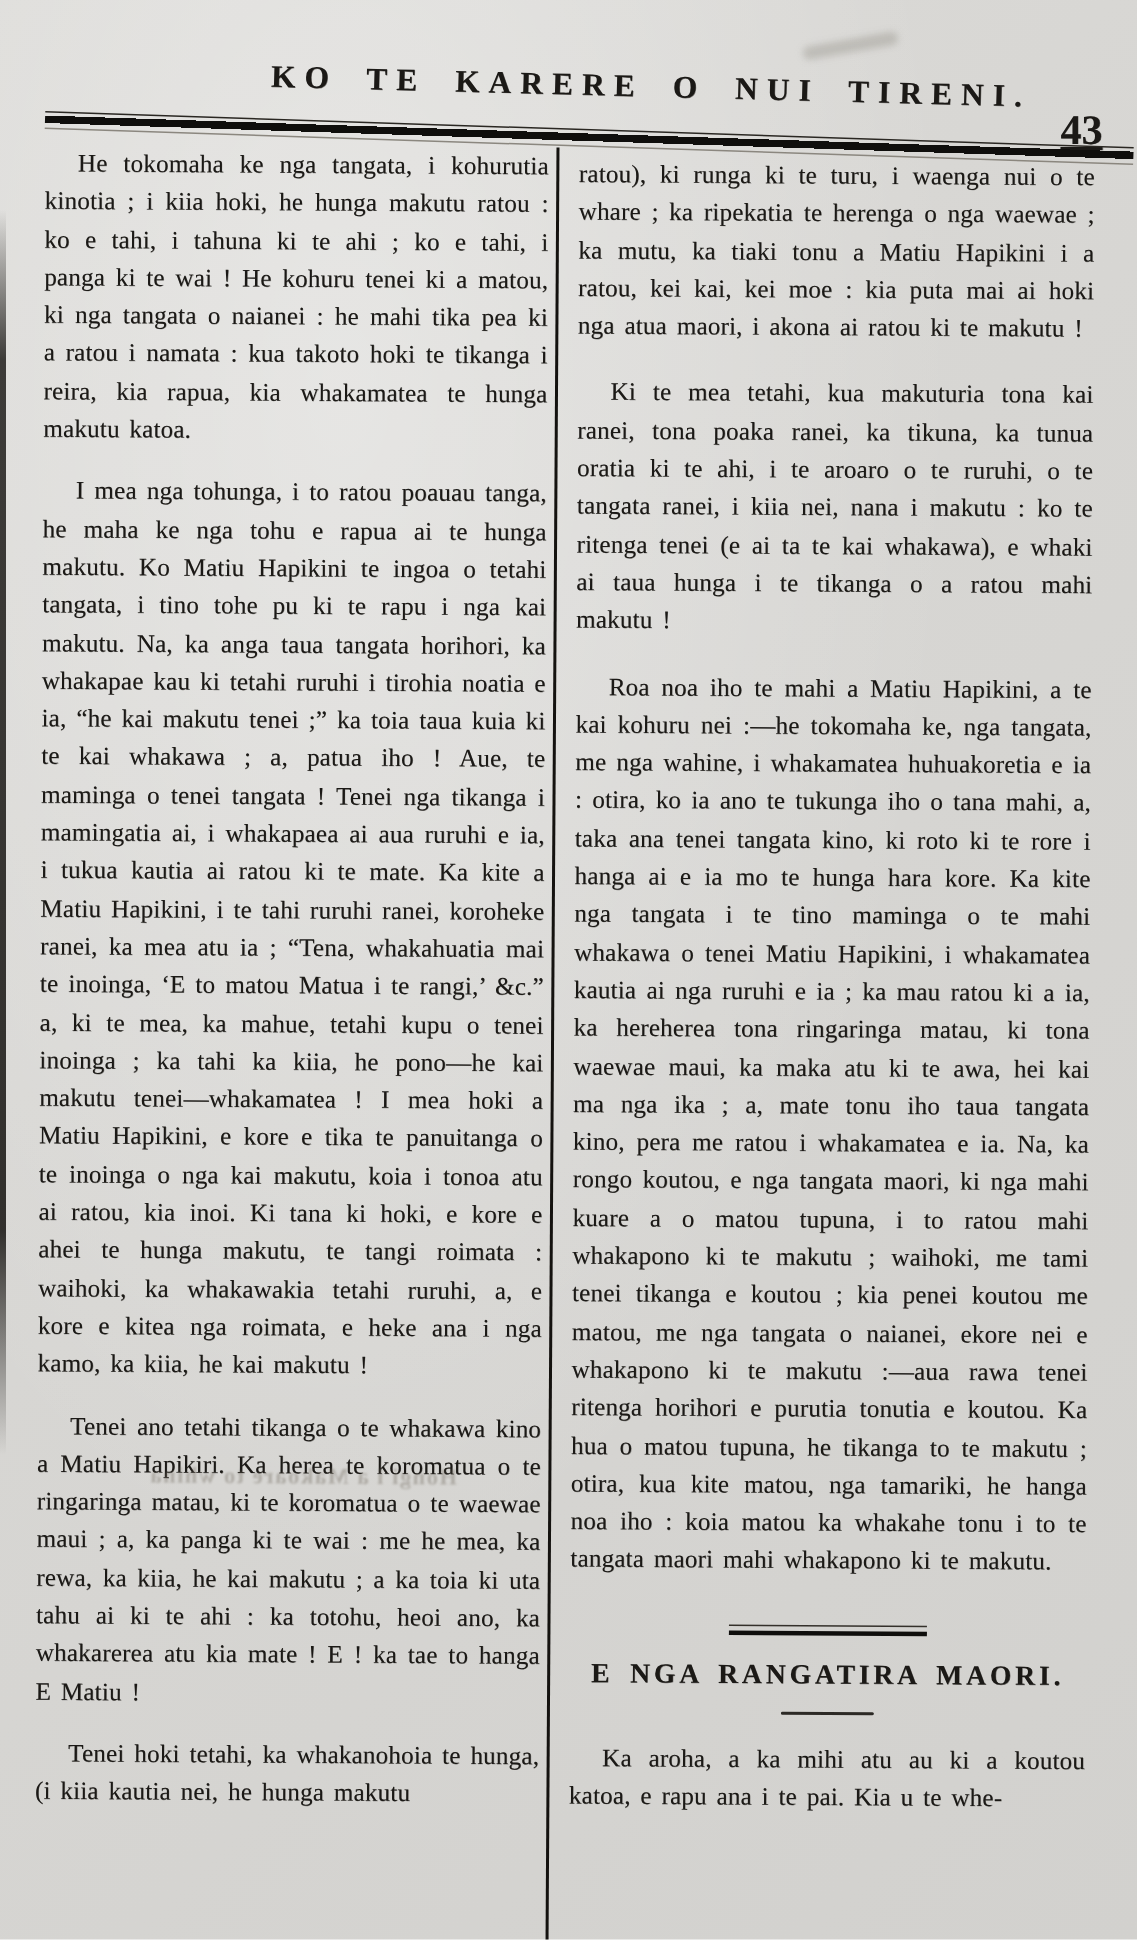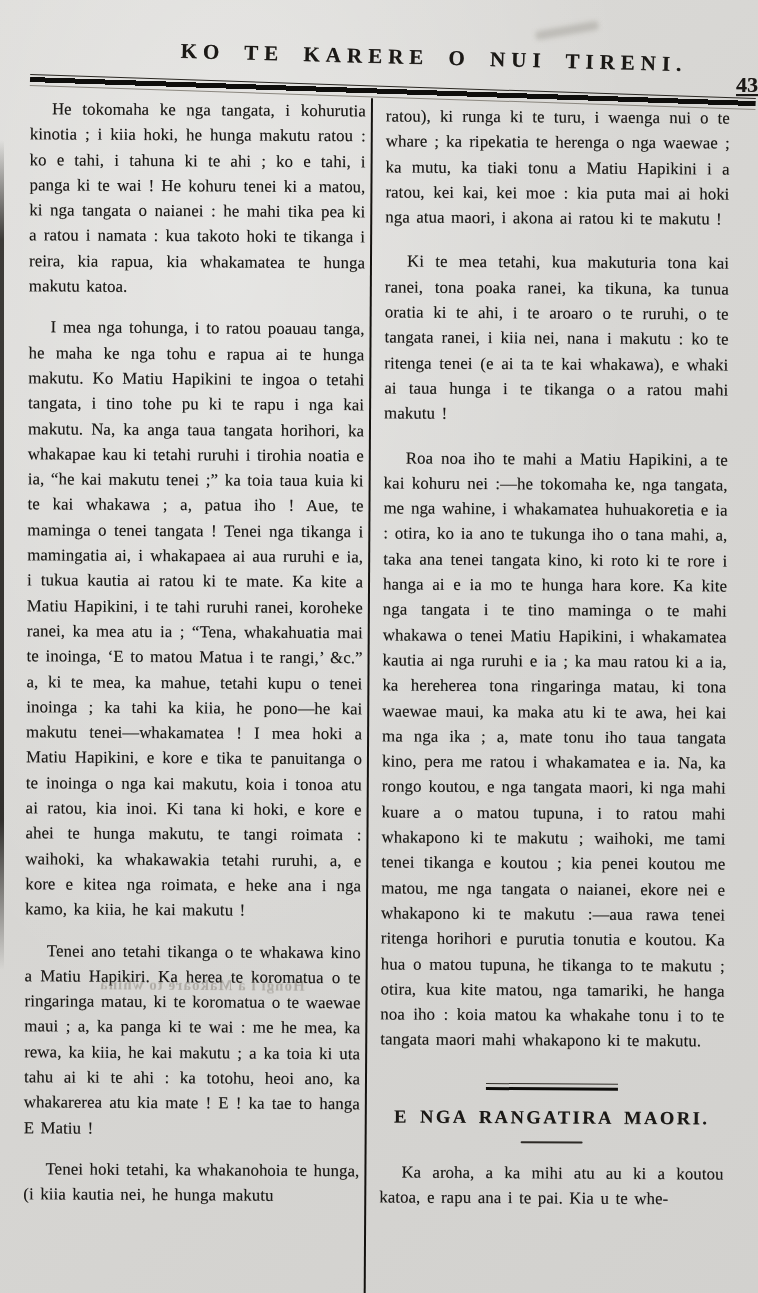--- a/index.html
+++ b/index.html
@@ -19,22 +19,22 @@
     position: absolute; top: 44px; left: 0; width: 758px;
     text-align: center;
     font-size: 21px; font-weight: 700;
     letter-spacing: 6px; word-spacing: 8px;
     transform: rotate(1.5deg);
     padding-left: 110px; box-sizing: border-box;
     text-shadow: 0.3px 0.3px 0 rgba(25,22,18,0.55);
     white-space: nowrap;
   }
   .page-number {
-    position: absolute; top: 72px; right: 0;
-    font-size: 22px; font-weight: 700;
+    position: absolute; top: 72px; right: 23px;
+    font-size: 28px; font-weight: 700;
     text-shadow: 0.3px 0.3px 0 rgba(25,22,18,0.5);
     text-decoration: underline;
   }
   .masthead-rule {
     position: absolute; top: 74px; left: 30px; width: 726px; height: 10px;
     border-top: 1.5px solid #2a2722;
     background: linear-gradient(to bottom, transparent 2px, #0f0e0c 2px, #0f0e0c 7px, transparent 7px);
     border-bottom: 1px solid #8b877f;
     transform: rotate(1.9deg); transform-origin: left center;
   }

